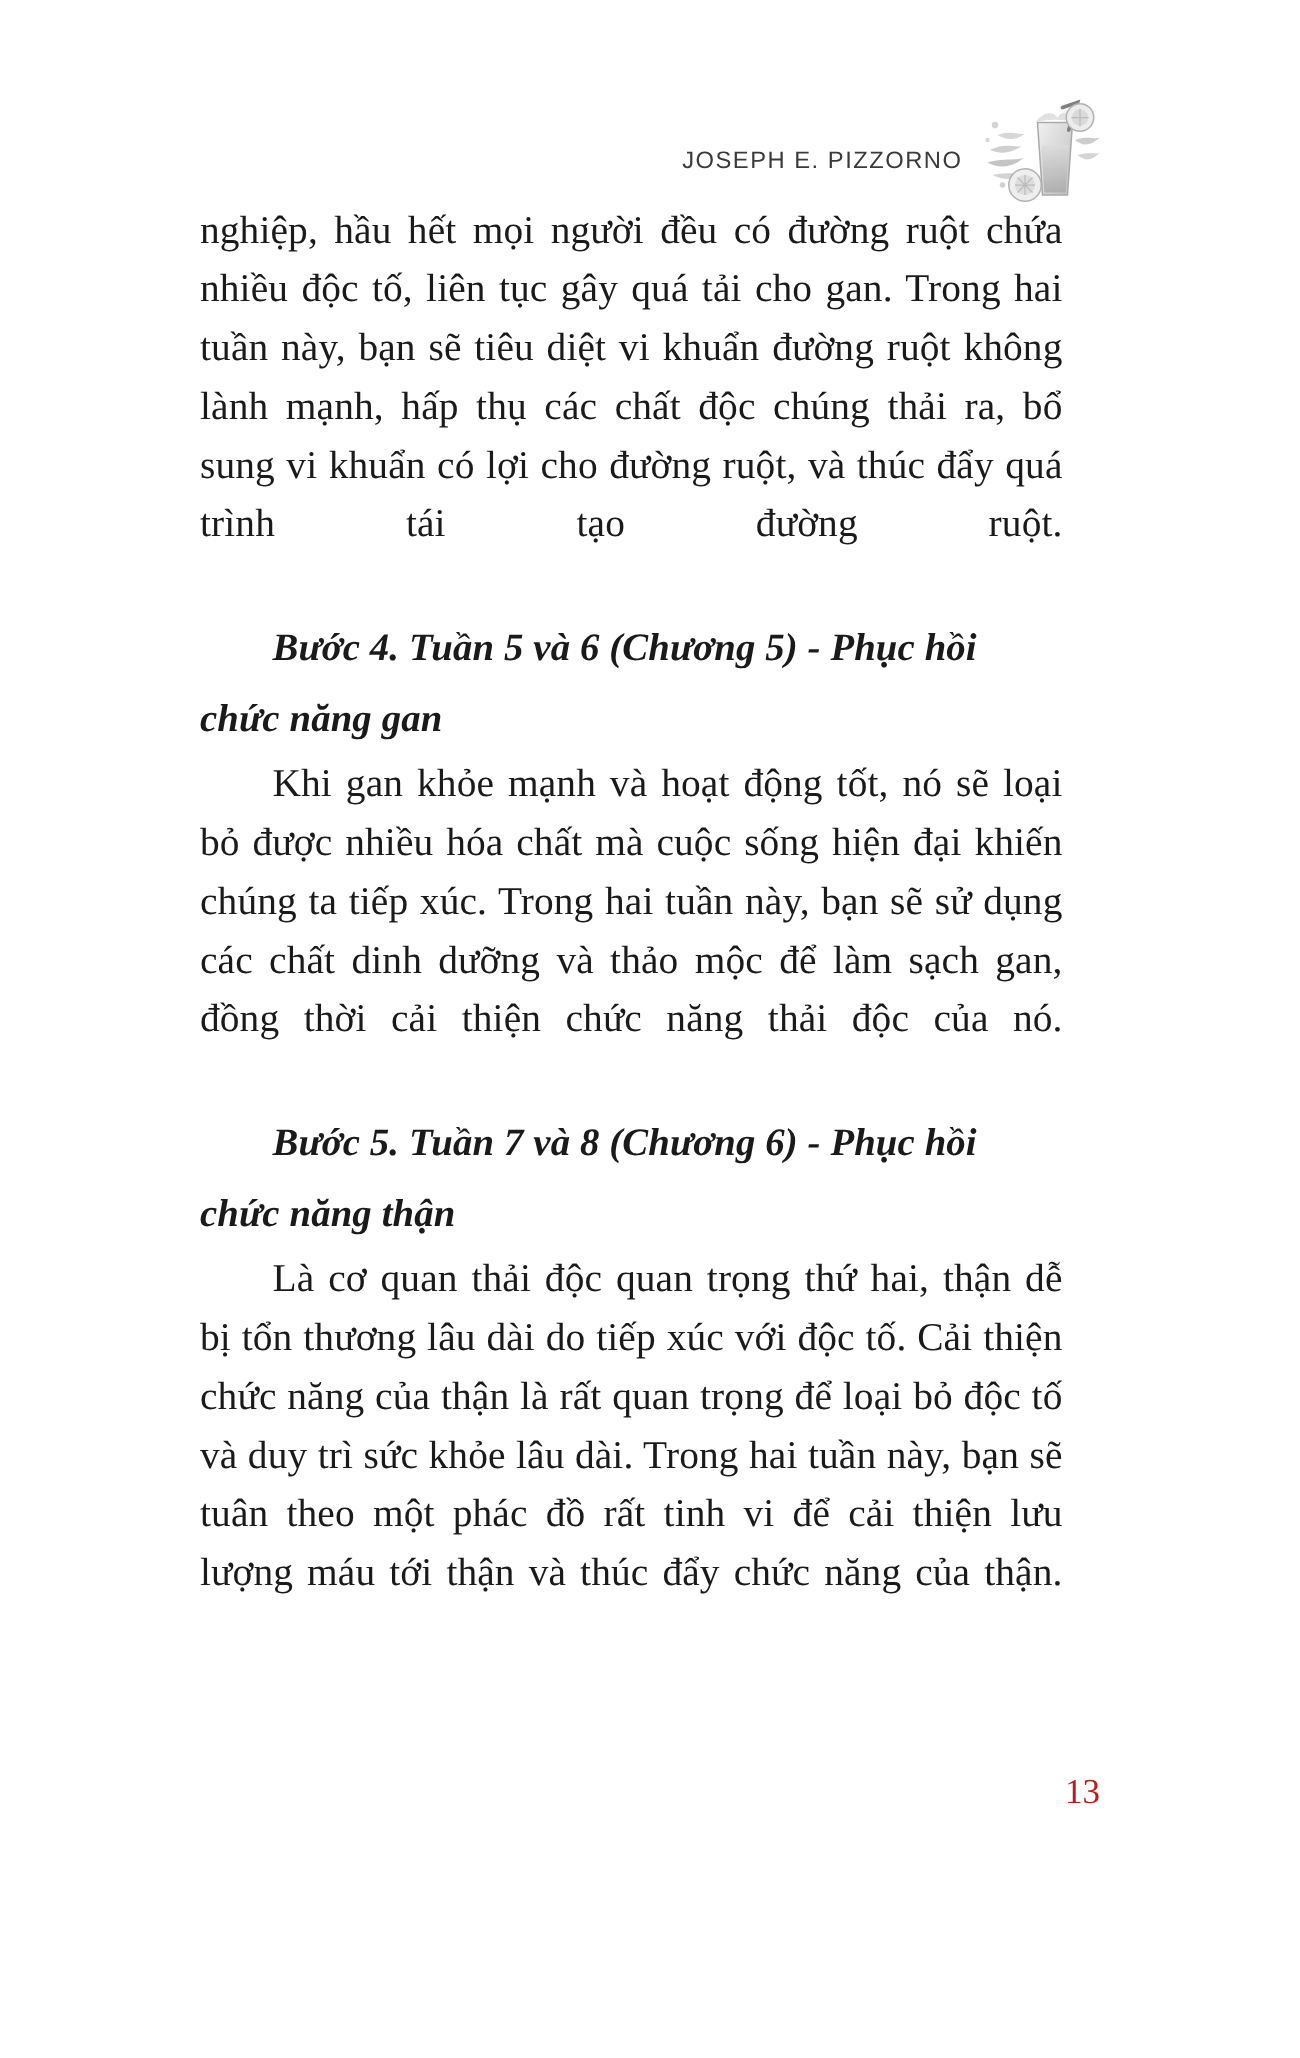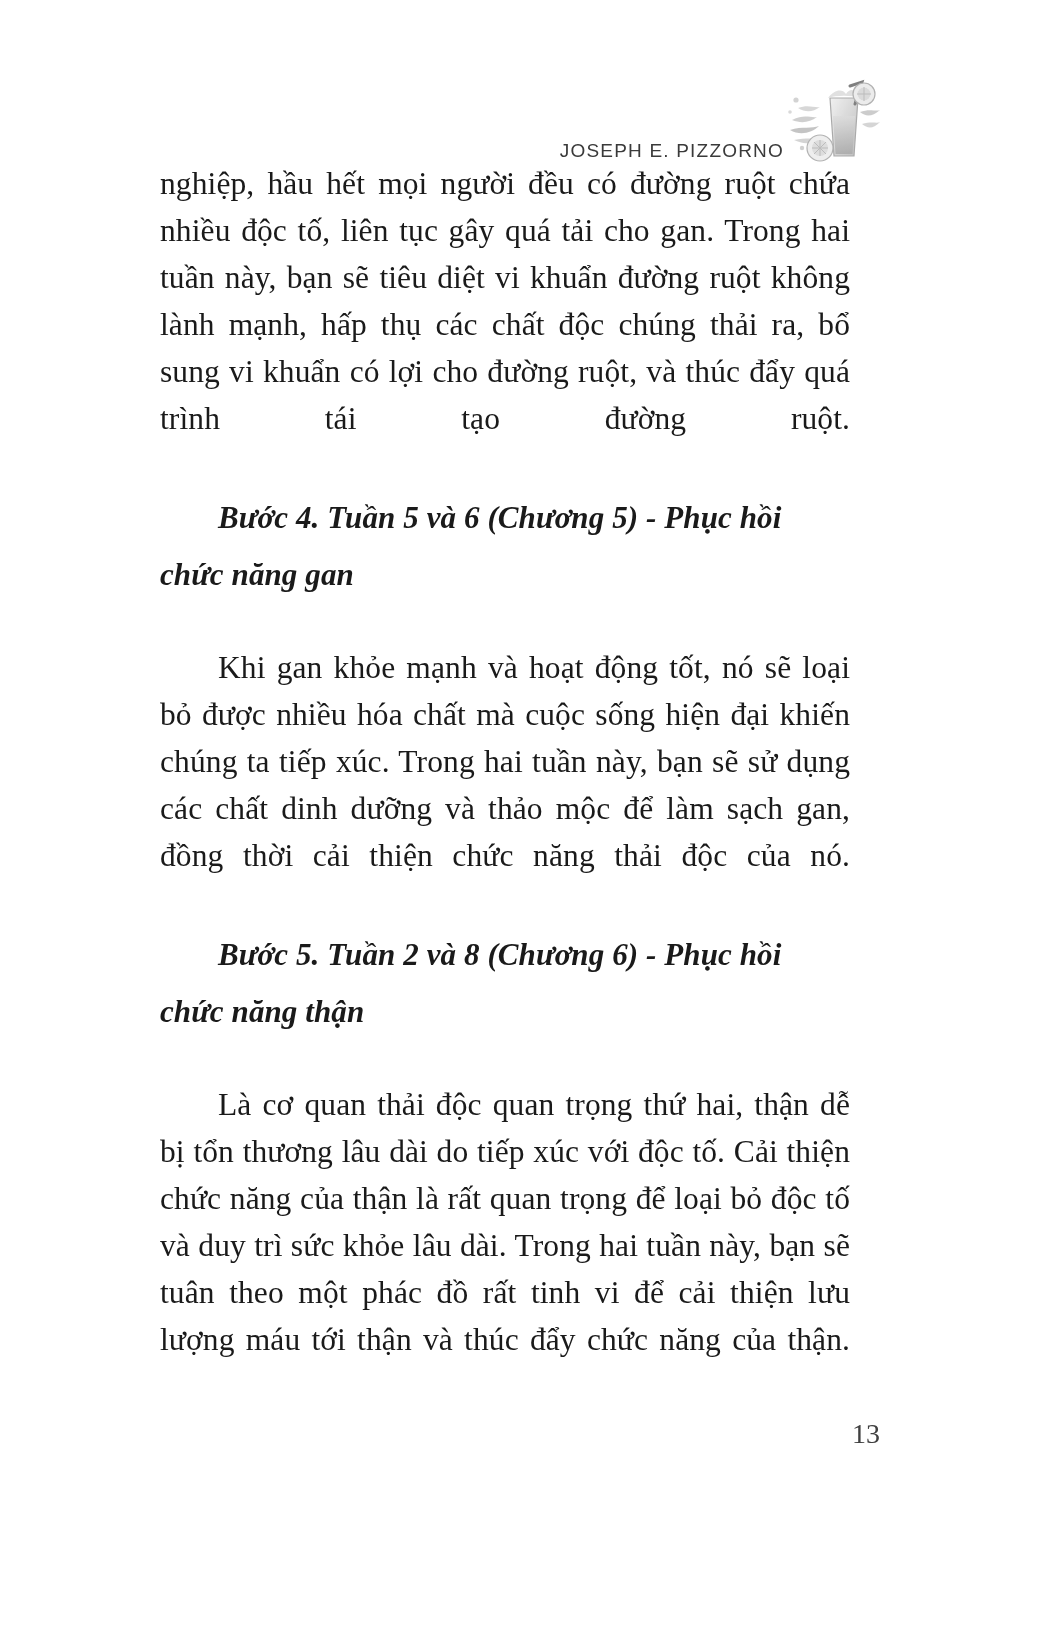--- a/index.html
+++ b/index.html
@@ -17,21 +17,22 @@
     font-family: "Liberation Serif", "DejaVu Serif", serif;
     color: #1a1a1a;
   }
 
   
   .running-head {
     position: absolute;
     top: 96px;
     right: 160px;
     display: flex;
-    align-items: flex-end;
+    align-items: center;
+    gap: 14px;
   }
   .author-name {
     font-family: "Liberation Sans", "DejaVu Sans", sans-serif;
     font-size: 19px;
     letter-spacing: 1.2px;
     color: #3a3a3a;
     white-space: nowrap;
     font-weight: 400;
   }
   .header-mark {
@@ -52,21 +53,21 @@
     width: 690px;
   }
   .para {
     margin: 0;
     font-size: 31.5px;
     line-height: 47px;
     text-align: justify;
     text-justify: inter-word;
     letter-spacing: 0.1px;
   }
-  .para.indent { text-indent: 58px; margin-top: 41px; }
+  .para.indent { text-indent: 58px; }
 
   .heading {
     margin: 0;
     font-size: 31px;
     line-height: 57px;
     font-weight: bold;
     font-style: italic;
     text-indent: 58px;
     text-align: left;
     letter-spacing: 0.1px;
@@ -78,21 +79,21 @@
     display: inline-block;
     width: 100%;
   }
 
   
   .folio {
     position: absolute;
     right: 160px;
     top: 1418px;
     font-size: 28px;
-    color: #404040;
+    color: #b91c1c;
     font-family: "Liberation Serif", "DejaVu Serif", serif;
   }
 </style>
 </head>
 <body>
 
 <div class="page">
 
   <div class="running-head">
     <span class="author-name">JOSEPH E. PIZZORNO</span>
@@ -140,21 +141,21 @@
   </div>
 
   <div class="textblock">
 
     <p class="para">nghiệp, hầu hết mọi người đều có đường ruột chứa nhiều độc tố, liên tục gây quá tải cho gan. Trong hai tuần này, bạn sẽ tiêu diệt vi khuẩn đường ruột không lành mạnh, hấp thụ các chất độc chúng thải ra, bổ sung vi khuẩn có lợi cho đường ruột, và thúc đẩy quá trình tái tạo đường ruột.</p>
 
     <h2 class="heading">Bước 4. Tuần 5 và 6 (Chương 5) - Phục hồi chức năng gan</h2>
 
     <p class="para indent">Khi gan khỏe mạnh và hoạt động tốt, nó sẽ loại bỏ được nhiều hóa chất mà cuộc sống hiện đại khiến chúng ta tiếp xúc. Trong hai tuần này, bạn sẽ sử dụng các chất dinh dưỡng và thảo mộc để làm sạch gan, đồng thời cải thiện chức năng thải độc của nó.</p>
 
-    <h2 class="heading">Bước 5. Tuần 2 và 8 (Chương 6) - Phục hồi chức năng thận</h2>
+    <h2 class="heading">Bước 5. Tuần 7 và 8 (Chương 6) - Phục hồi chức năng thận</h2>
 
     <p class="para indent">Là cơ quan thải độc quan trọng thứ hai, thận dễ bị tổn thương lâu dài do tiếp xúc với độc tố. Cải thiện chức năng của thận là rất quan trọng để loại bỏ độc tố và duy trì sức khỏe lâu dài. Trong hai tuần này, bạn sẽ tuân theo một phác đồ rất tinh vi để cải thiện lưu lượng máu tới thận và thúc đẩy chức năng của thận.</p>
 
   </div>
 
   <div class="folio">13</div>
 
 </div>
 
 </body></html>

